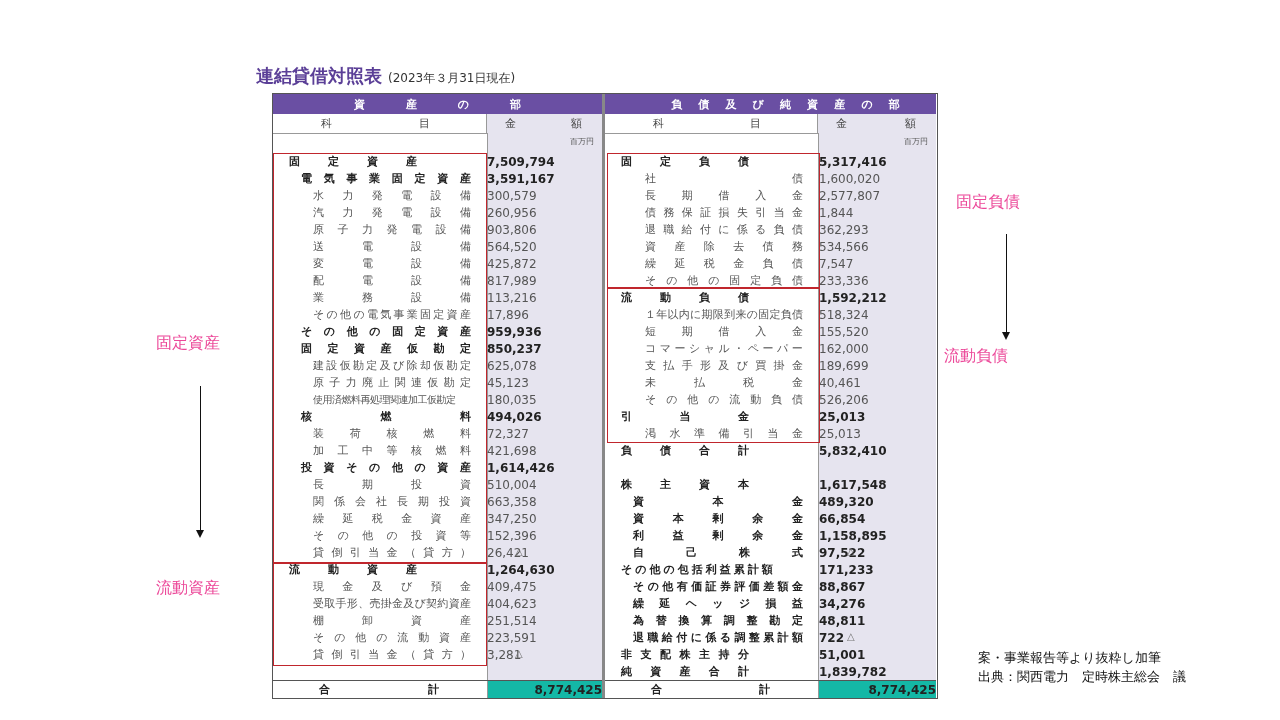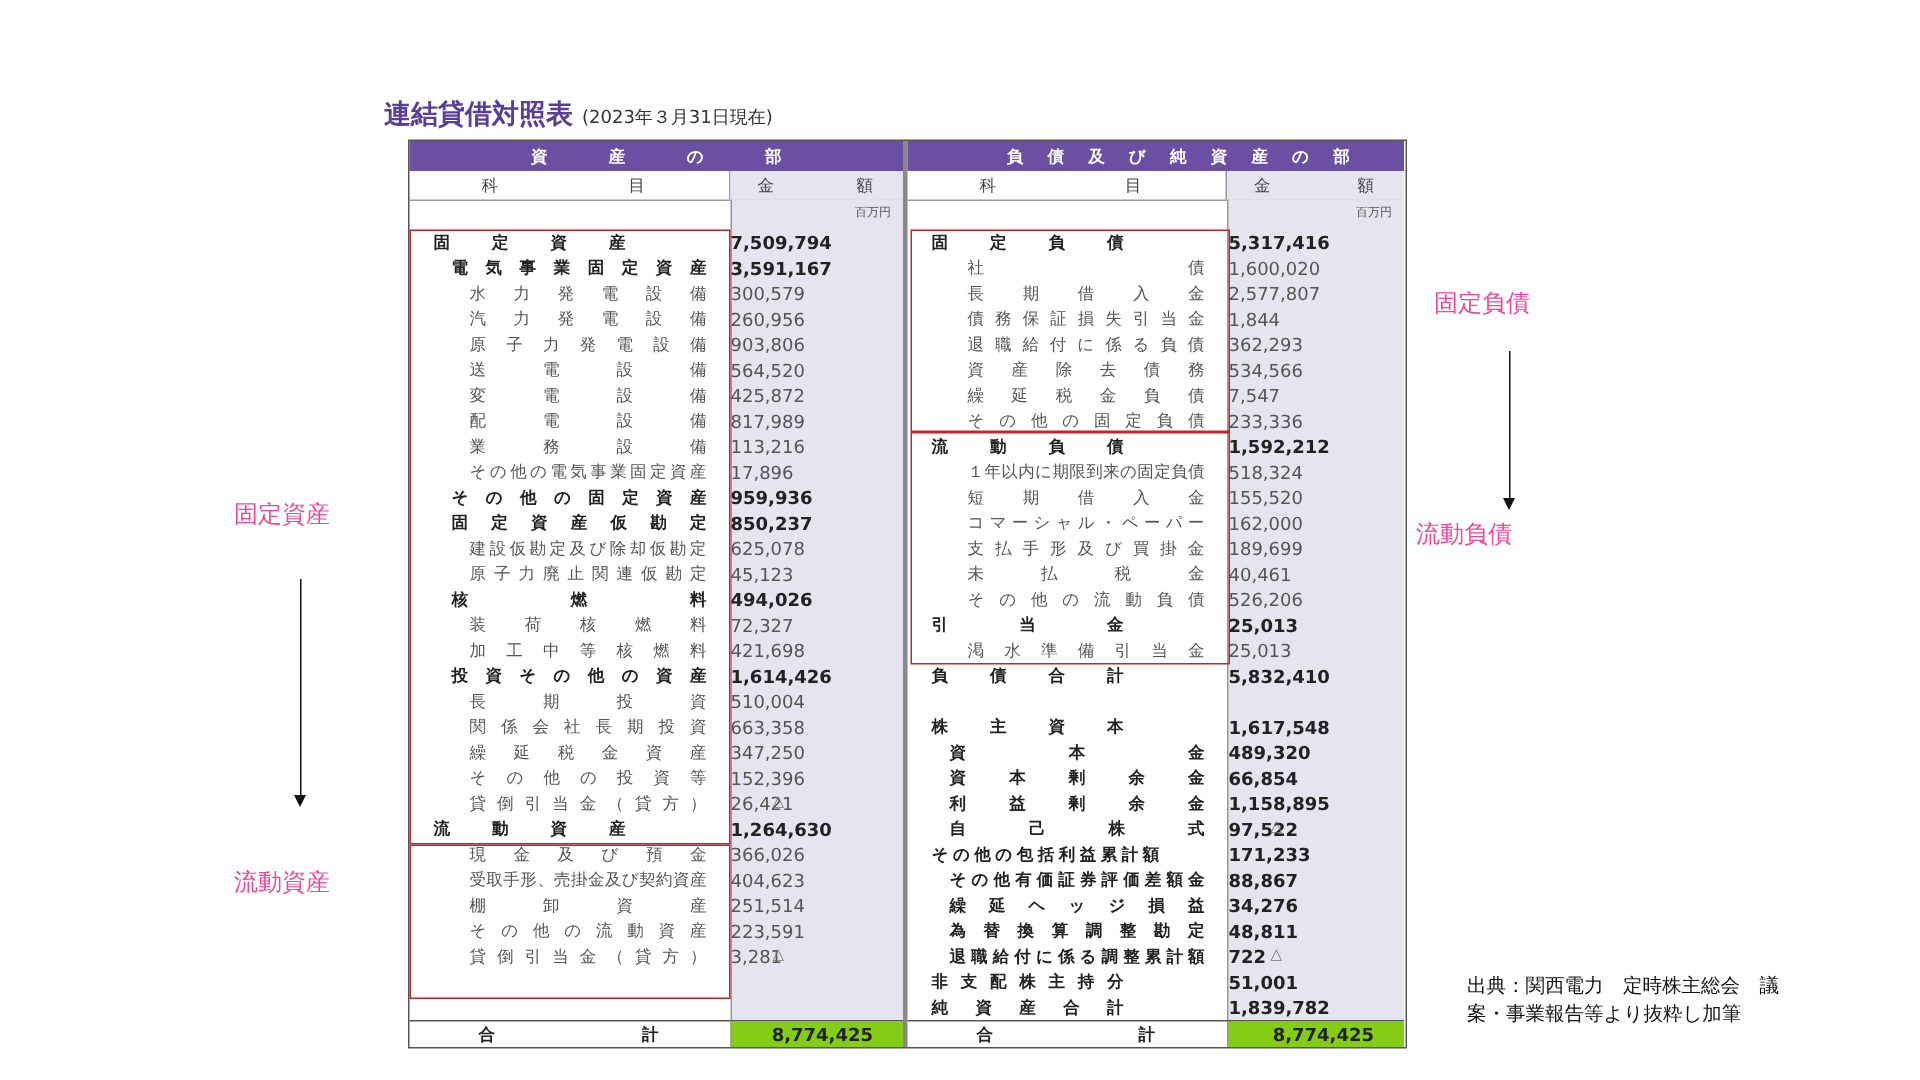--- a/index.html
+++ b/index.html
@@ -28,21 +28,21 @@
   .row .val { flex:1; text-align:left; padding-right:8px; color:#555; font-size:12px; position:relative; }
   .row.l0 .label { padding:0 70px 0 16px; font-weight:bold; color:#222; }
   .row.l1 .label { padding:0 16px 0 28px; font-weight:bold; color:#222; }
   .row.l2 .label { padding:0 16px 0 40px; }
   .row.bold .val { font-weight:bold; color:#222; }
   .row .tri { position:absolute; left:28px; color:#777; font-size:10px; }
   .row.blank { height:17px; }
 
   .total-row { position:absolute; bottom:0; left:0; right:0; height:17px; border-top:1px solid #555; display:flex; align-items:center; font-size:11px; font-weight:bold; }
   .total-row .label { width:214px; display:flex; justify-content:space-between; padding:0 48px 0 46px; box-sizing:border-box; }
-  .total-row .val { flex:1; text-align:right; padding-right:20px; font-size:12px; background:#84cc16; height:100%; display:flex; align-items:center; justify-content:flex-end; border-left:1px solid #999; }
+  .total-row .val { flex:1; text-align:right; padding-right:0; font-size:12px; background:#14b8a6; height:100%; display:flex; align-items:center; justify-content:flex-end; border-left:1px solid #999; }
 
   .redbox { position:absolute; border:1.5px solid #c0262d; box-sizing:border-box; pointer-events:none; }
 
   .annot { position:absolute; font-size:16px; color:#ec4899; }
   .arrow { position:absolute; width:1px; background:#111; }
   .arrow::after { content:""; position:absolute; left:-4px; bottom:-6px; border-left:4.5px solid transparent; border-right:4.5px solid transparent; border-top:8px solid #111; }
   .source { position:absolute; left:978px; top:648px; font-size:13px; color:#111; line-height:19px; width:260px; }
 </style>
 </head>
 <body>
@@ -231,20 +231,24 @@
             <span>廃</span>
             <span>止</span>
             <span>関</span>
             <span>連</span>
             <span>仮</span>
             <span>勘</span>
             <span>定</span>
           </div>
           <div class="val"><span>45,123</span></div>
         </div>
+        <div class="row l2">
+          <div class="label" style="font-size: 10px; letter-spacing: -0.5px;">使用済燃料再処理関連加工仮勘定</div>
+          <div class="val"><span>180,035</span></div>
+        </div>
         <div class="row l1 bold">
           <div class="label" style="padding-left: 28px;">
             <span>核</span>
             <span>燃</span>
             <span>料</span>
           </div>
           <div class="val"><span>494,026</span></div>
         </div>
         <div class="row l2">
           <div class="label">
@@ -351,21 +355,21 @@
         </div>
         <div class="row l2">
           <div class="label">
             <span>現</span>
             <span>金</span>
             <span>及</span>
             <span>び</span>
             <span>預</span>
             <span>金</span>
           </div>
-          <div class="val"><span>366,026</span></div>
+          <div class="val"><span>409,475</span></div>
         </div>
         <div class="row l2">
           <div class="label">
             <span>受</span>
             <span>取</span>
             <span>手</span>
             <span>形</span>
             <span>、</span>
             <span>売</span>
             <span>掛</span>
@@ -819,15 +823,15 @@
 
 <div class="annot" style="left:156px;top:333px;">固定資産</div>
 <div class="arrow" style="left:200px;top:386px;height:146px;"></div>
 <div class="annot" style="left:156px;top:578px;">流動資産</div>
 
 <div class="annot" style="left:956px;top:192px;">固定負債</div>
 <div class="arrow" style="left:1006px;top:234px;height:100px;"></div>
 <div class="annot" style="left:944px;top:346px;">流動負債</div>
 
 <div class="source">
+  <div>案・事業報告等より抜粋し加筆</div>
   <div>出典：関西電力　定時株主総会　議</div>
-  <div>案・事業報告等より抜粋し加筆</div>
 </div>
 
 </body></html>

